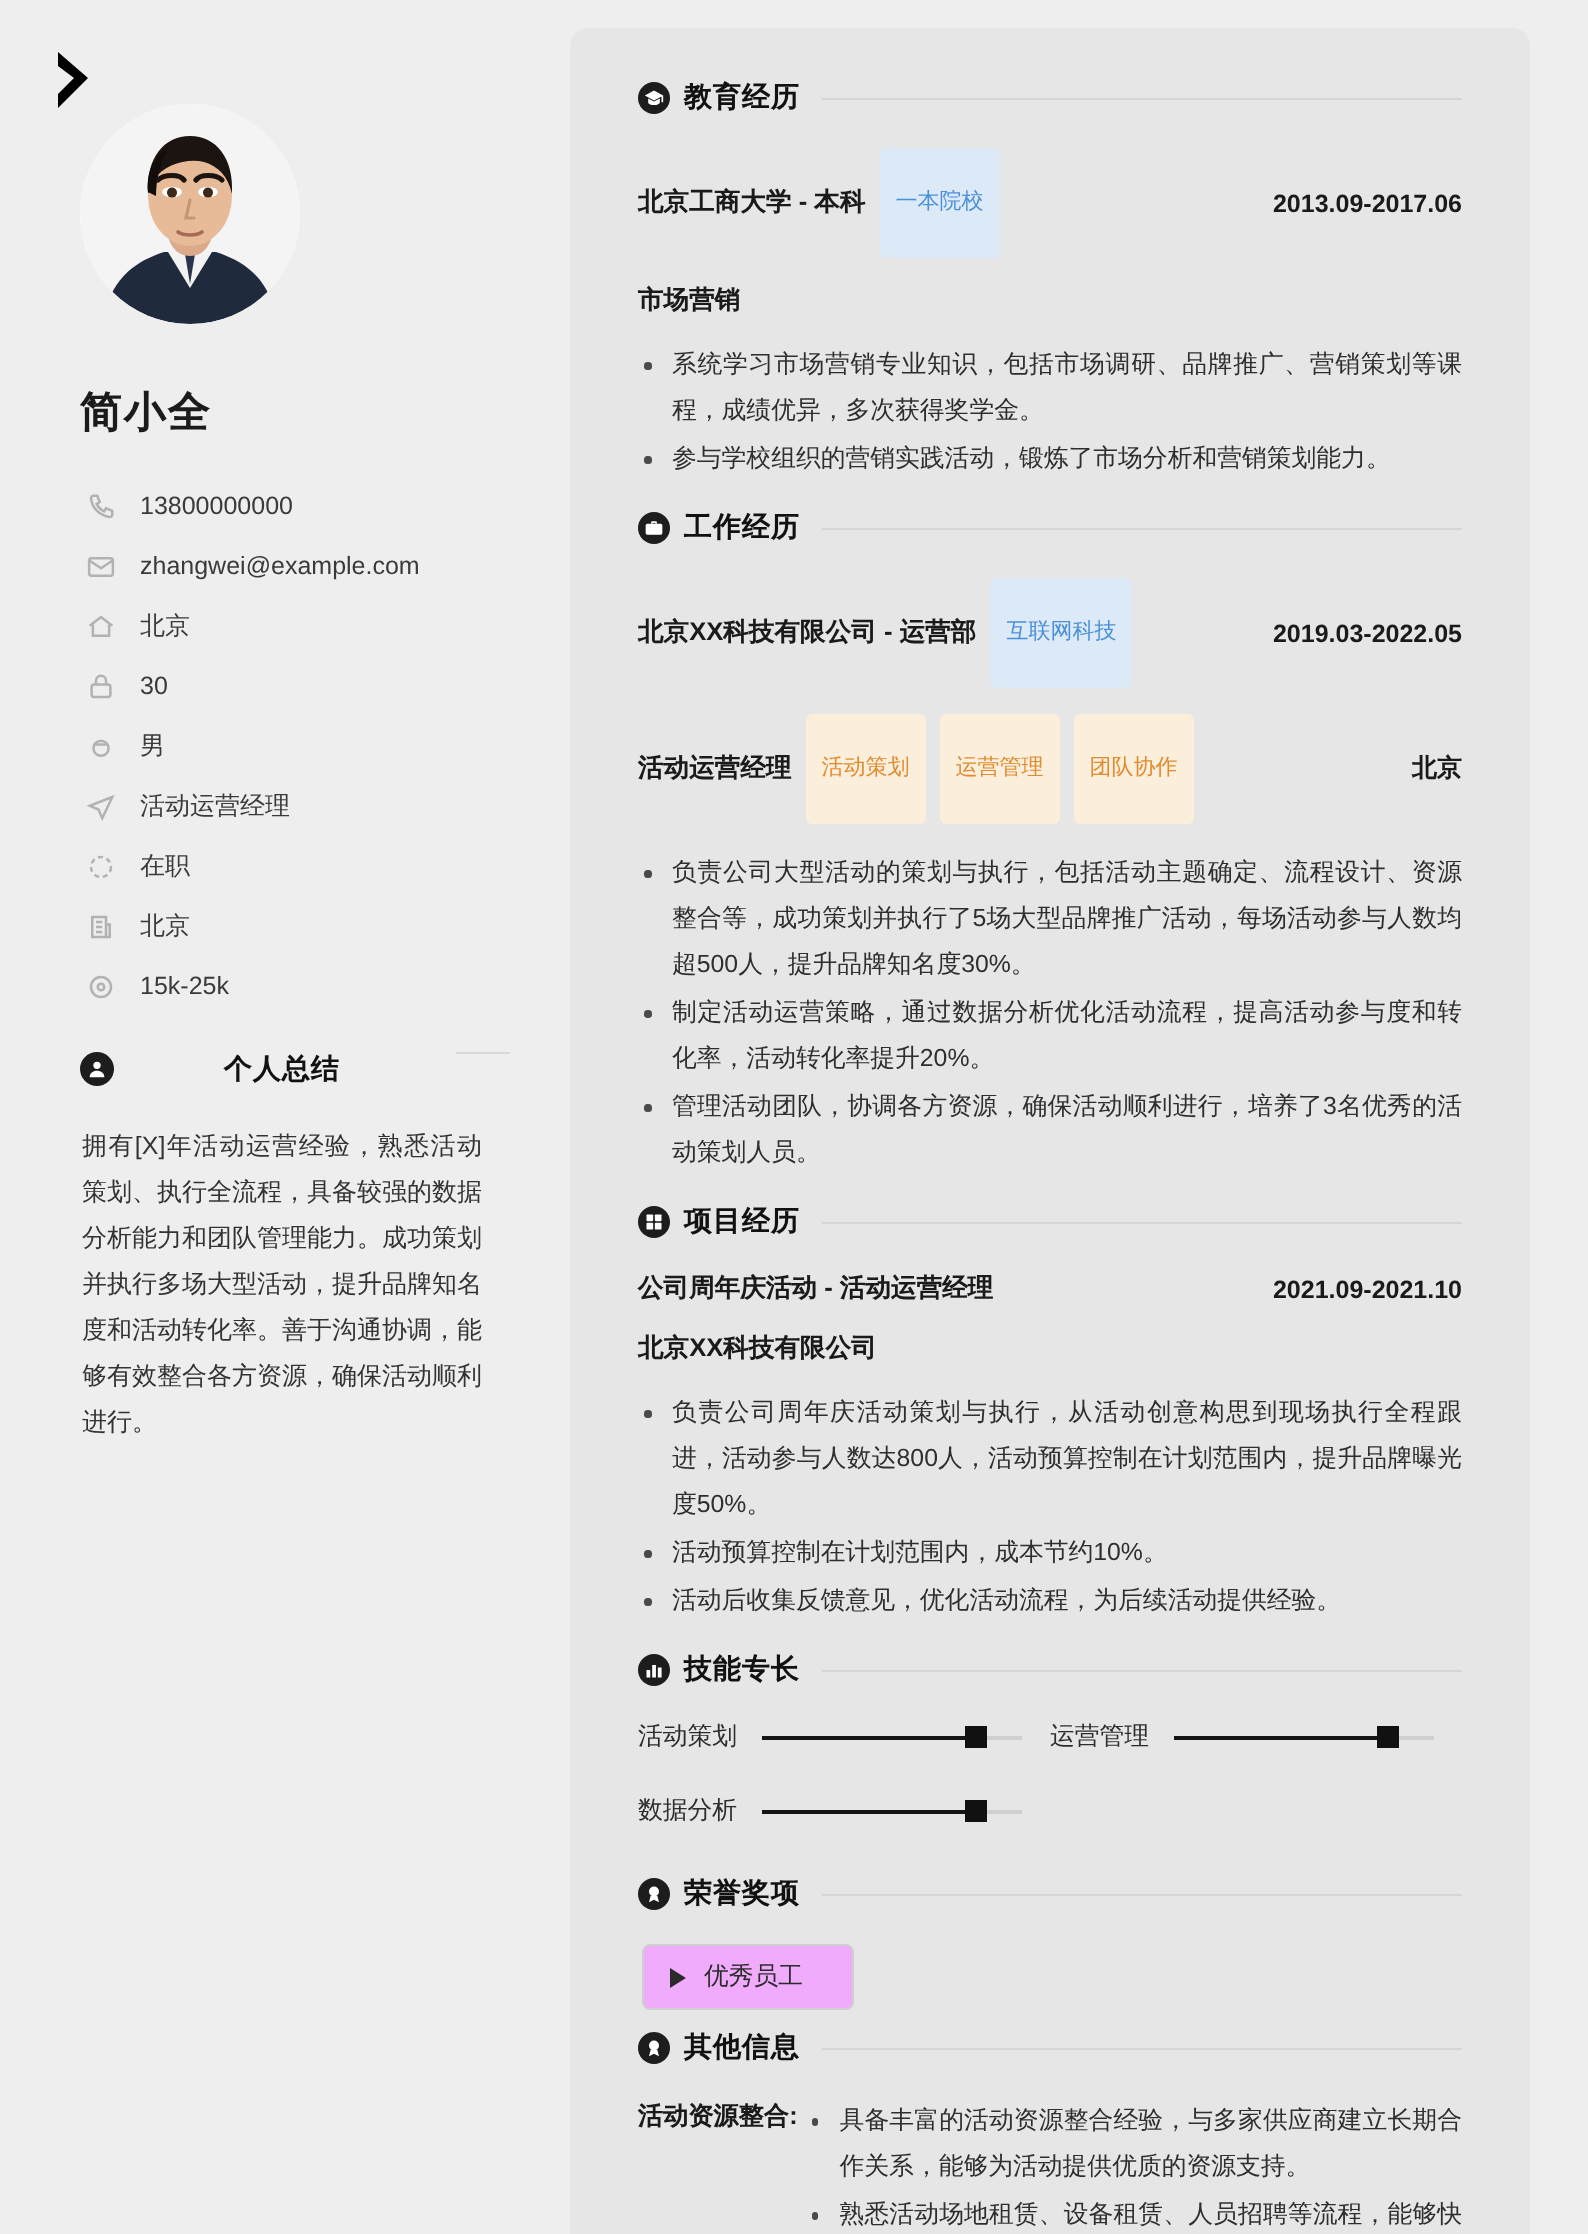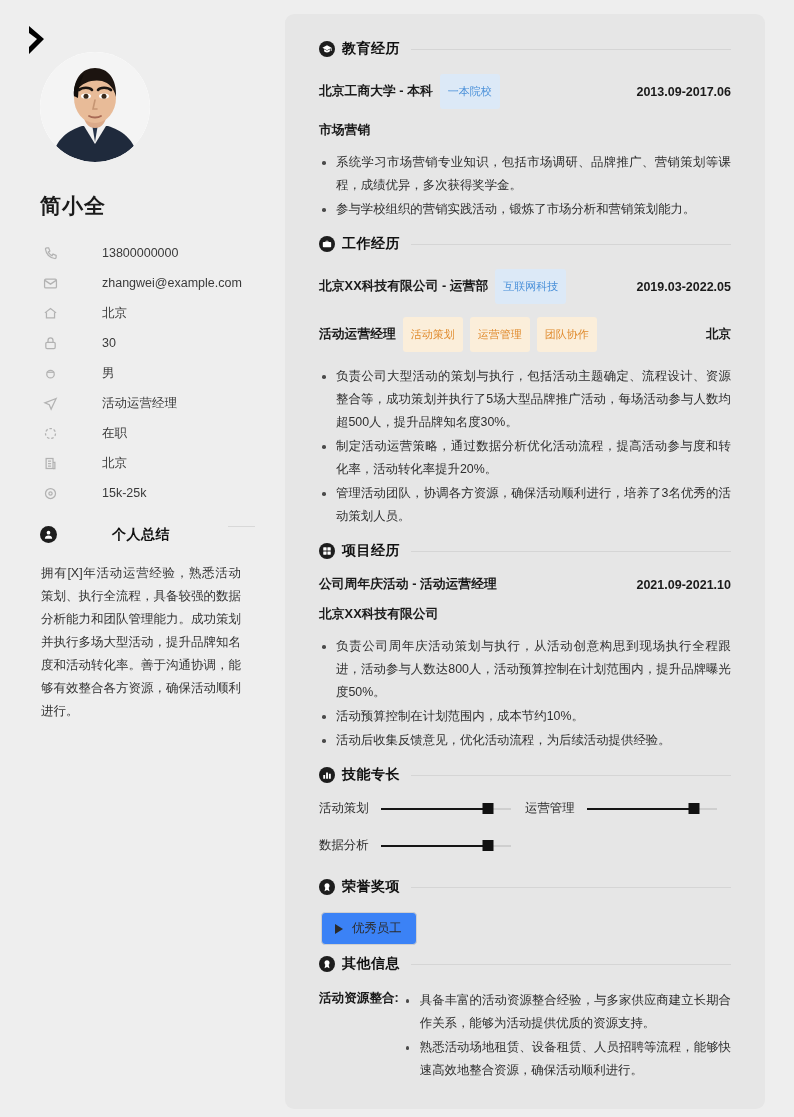--- a/index.html
+++ b/index.html
@@ -11,21 +11,21 @@
   }
   .cursor { position: absolute; left: 26px; top: 24px; width: 22px; height: 34px; z-index: 50; }
 
   
   .sidebar { position: absolute; left: 0; top: 0; width: 285px; height: 1117px; padding: 52px 30px 0 38px; }
   .avatar-wrap { width: 110px; height: 110px; border-radius: 50%; overflow: hidden; background: #fff; position: relative; margin-left: 2px; }
   .avatar-svg { display: block; width: 110px; height: 110px; }
   .person-name { font-size: 21px; font-weight: bold; color: #1b1b1b; margin: 30px 0 0 2px; letter-spacing: 1px; }
 
   .contact-list { margin-top: 18px; }
-  .contact-item { display: flex; align-items: center; height: 30px; margin-left: 3px; gap: 32px; }
+  .contact-item { display: flex; align-items: center; height: 30px; margin-left: 3px; }
   .contact-item .ico { width: 18px; height: 18px; margin-right: 11px; flex: 0 0 18px; display: flex; align-items: center; justify-content: center; color: #b2b2b2; }
   .contact-item .ico svg { display: block; }
   .contact-item .txt { font-size: 12.5px; color: #3a3a3a; }
 
   .side-section-title { display: flex; align-items: flex-start; margin: 18px 0 0 2px; gap: 48px; }
   .side-section-title .badge { width: 17px; height: 17px; border-radius: 50%; background: #1d1d1d; display: flex; align-items: center; justify-content: center; margin-right: 7px; flex: 0 0 17px; }
   .side-section-title .t { font-size: 14px; font-weight: bold; color: #111; letter-spacing: .5px; }
   .side-section-title .rule { flex: 1; height: 1px; background: #d8d8d8; margin-left: 10px; }
 
   .summary-text { margin: 18px 0 0 3px; font-size: 12.5px; line-height: 23px; color: #333; text-align: justify; width: 200px; }
@@ -41,40 +41,40 @@
   .sec-head .rule { flex: 1; height: 1px; background: #d5d5d5; margin-left: 11px; }
 
   .entry { margin-bottom: 4px; }
   .entry-row { display: flex; align-items: center; justify-content: space-between; margin-bottom: 13px; gap: 8px; }
   .entry-left { display: flex; align-items: center; flex-wrap: wrap; gap: 7px; min-width: 0; }
   .entry-title { font-size: 12.8px; font-weight: bold; color: #1a1a1a; white-space: nowrap; }
   .entry-date { font-size: 12.5px; font-weight: bold; color: #1a1a1a; white-space: nowrap; }
   .entry-sub { font-size: 12.8px; font-weight: bold; color: #1a1a1a; margin-bottom: 12px; }
   .entry-loc { font-size: 12.5px; font-weight: bold; color: #1a1a1a; white-space: nowrap; }
 
-  .tag { font-size: 11px; padding: 10px 8px; border-radius: 3px; white-space: nowrap; line-height: 15px; }
+  .tag { font-size: 11px; padding: 20px 8px; border-radius: 3px; white-space: nowrap; line-height: 15px; }
   .tag-blue { color: #4a90d9; background: #dce9f7; }
   .tag-orange { color: #e08b2e; background: #fbeeda; }
 
   ul.bullets { list-style: none; margin: 12px 0 14px 0; }
   ul.bullets li { position: relative; padding-left: 17px; font-size: 12.4px; line-height: 23px; color: #2e2e2e; margin-bottom: 1px; text-align: justify; }
   ul.bullets li::before { content: ""; position: absolute; left: 3px; top: 10px; width: 3.5px; height: 3.5px; border-radius: 50%; background: #4a4a4a; }
 
   
   .skill-grid { display: flex; flex-wrap: wrap; margin-top: 2px; }
   .skill { width: 50%; display: flex; align-items: center; margin-bottom: 20px; }
   .skill .nm { font-size: 12.4px; color: #2c2c2c; margin-right: 12px; white-space: nowrap; }
   .slider { position: relative; flex: 1; height: 14px; display: flex; align-items: center; margin-right: 14px; }
   .slider .track { position: absolute; left: 0; right: 0; height: 2px; background: #cfcfcf; }
   .slider .fill { position: absolute; left: 0; height: 2px; background: #151515; }
   .slider .knob { position: absolute; width: 11px; height: 11px; background: #111; transform: translateX(-50%); }
 
   
   .award-list { display: flex; flex-wrap: wrap; gap: 10px; margin: 4px 0 10px 2px; }
-  .award-item { display: flex; align-items: center; gap: 9px; padding: 7px 14px 7px 13px; border: 1px solid #cfcfcf; border-radius: 4px; background: #3b82f6; }
+  .award-item { display: flex; align-items: center; gap: 9px; padding: 7px 24px 7px 13px; border: 1px solid #cfcfcf; border-radius: 4px; background: #f0abfc; }
   .award-item .tri { width: 0; height: 0; border-left: 8px solid #2a2a2a; border-top: 5.5px solid transparent; border-bottom: 5.5px solid transparent; }
   .award-item .nm { font-size: 12.4px; color: #2b2b2b; }
 
   
   .other-row { display: flex; align-items: flex-start; }
   .other-label { font-size: 12.6px; font-weight: bold; color: #1a1a1a; white-space: nowrap; padding-top: 1px; }
   .other-row ul.bullets { margin: 0; flex: 1; padding-left: 4px; }
 </style>
 </head>
 <body>

